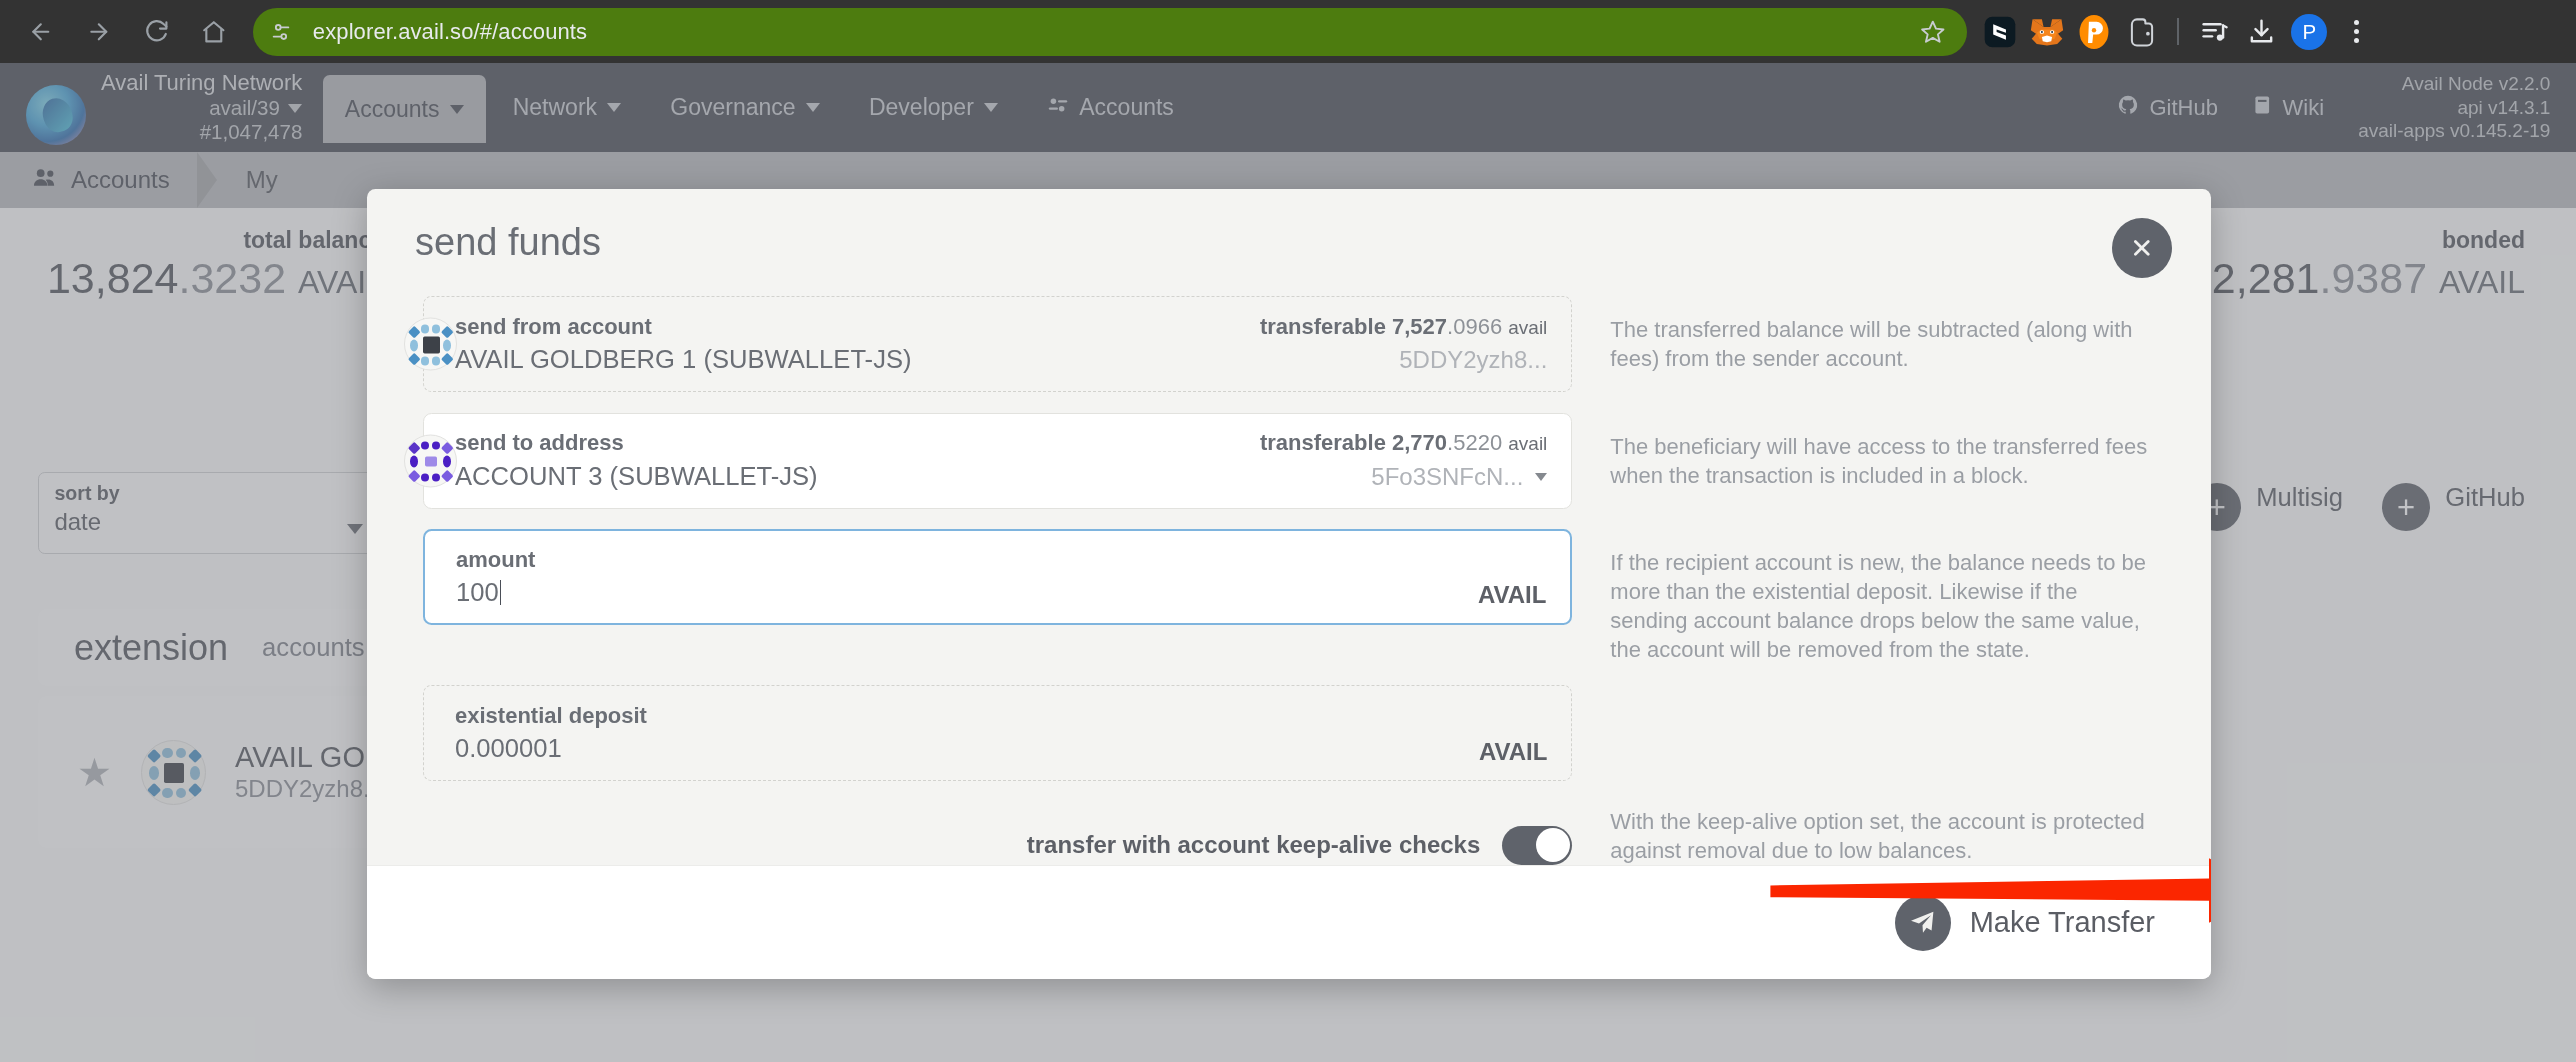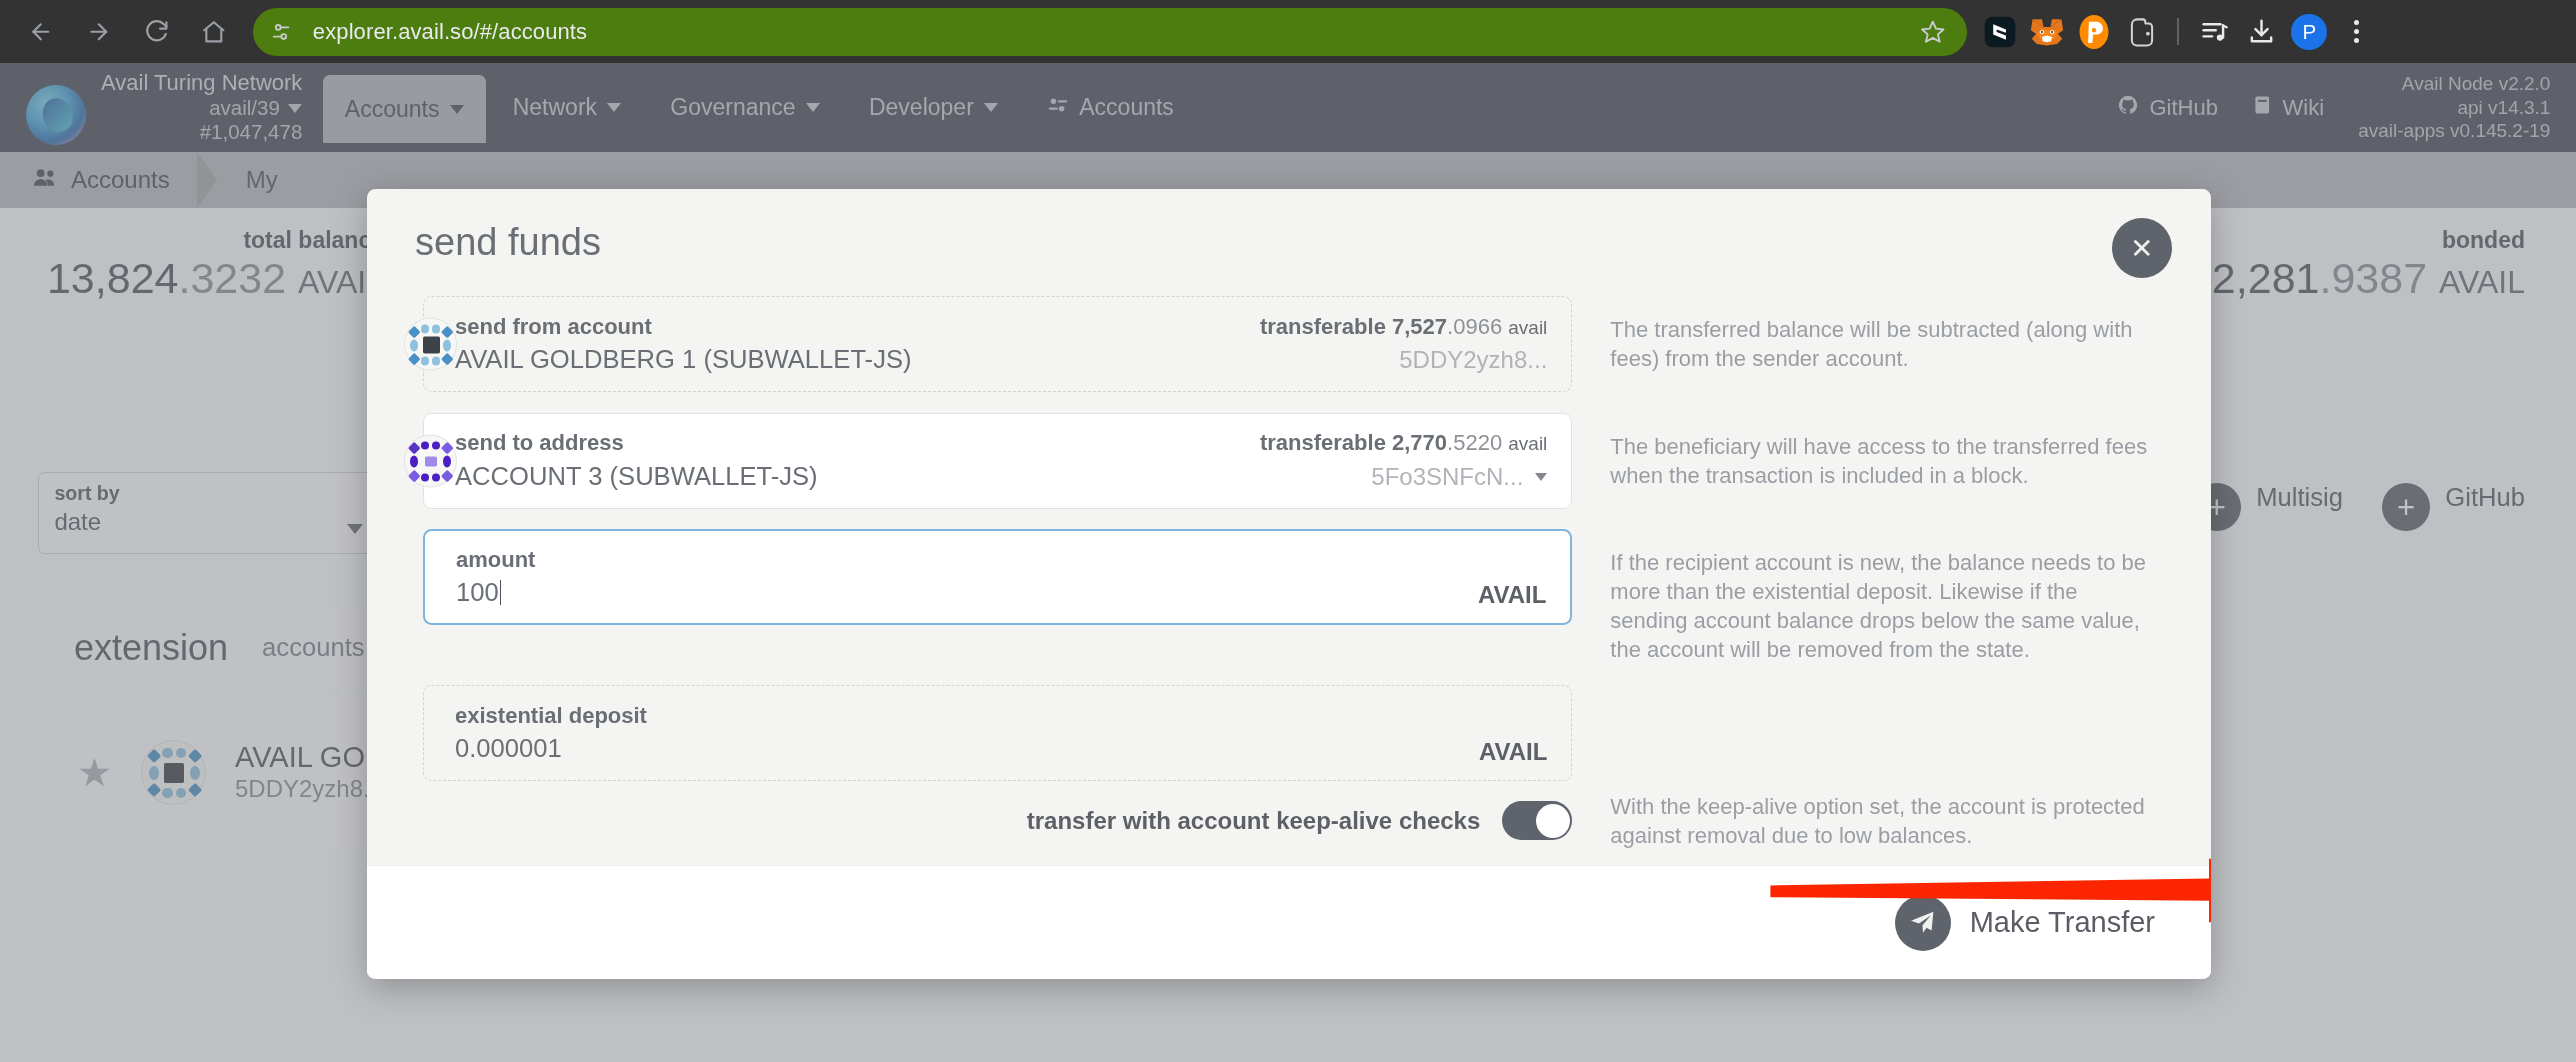--- a/index.html
+++ b/index.html
@@ -222,21 +222,21 @@
   .unit-right { font-size: 24px; font-weight: bold; color: #5d6067; align-self: flex-end; padding-bottom: 1.7px; }
   .caret-input { display:inline-block; width: 1.7px; height: 25.6px; background: #4a4e57; vertical-align: -4.3px; margin-left: 0.9px; }
 
   .help {
     width: 546px; font-size: 22px; line-height: 1.32; color: #9a9ea4; padding-top: 19px;
   }
 
   .row-gap { height: 20.5px; }
 
   #keepalive-row {
-    display: flex; align-items: center; gap: 38px; margin-top: 11px;
+    display: flex; align-items: flex-end; gap: 38px; margin-top: 26px;
   }
   #keepalive-left {
     width: 1152px; display: flex; align-items: center; justify-content: flex-end; gap: 22px;
   }
   #keepalive-label { font-size: 24px; font-weight: bold; color: #5d6067; }
   #keepalive-toggle {
     width: 70px; height: 39px; border-radius: 19.6px; background: #5f636b;
     position: relative; flex: 0 0 auto;
   }
   #keepalive-toggle .knob {

